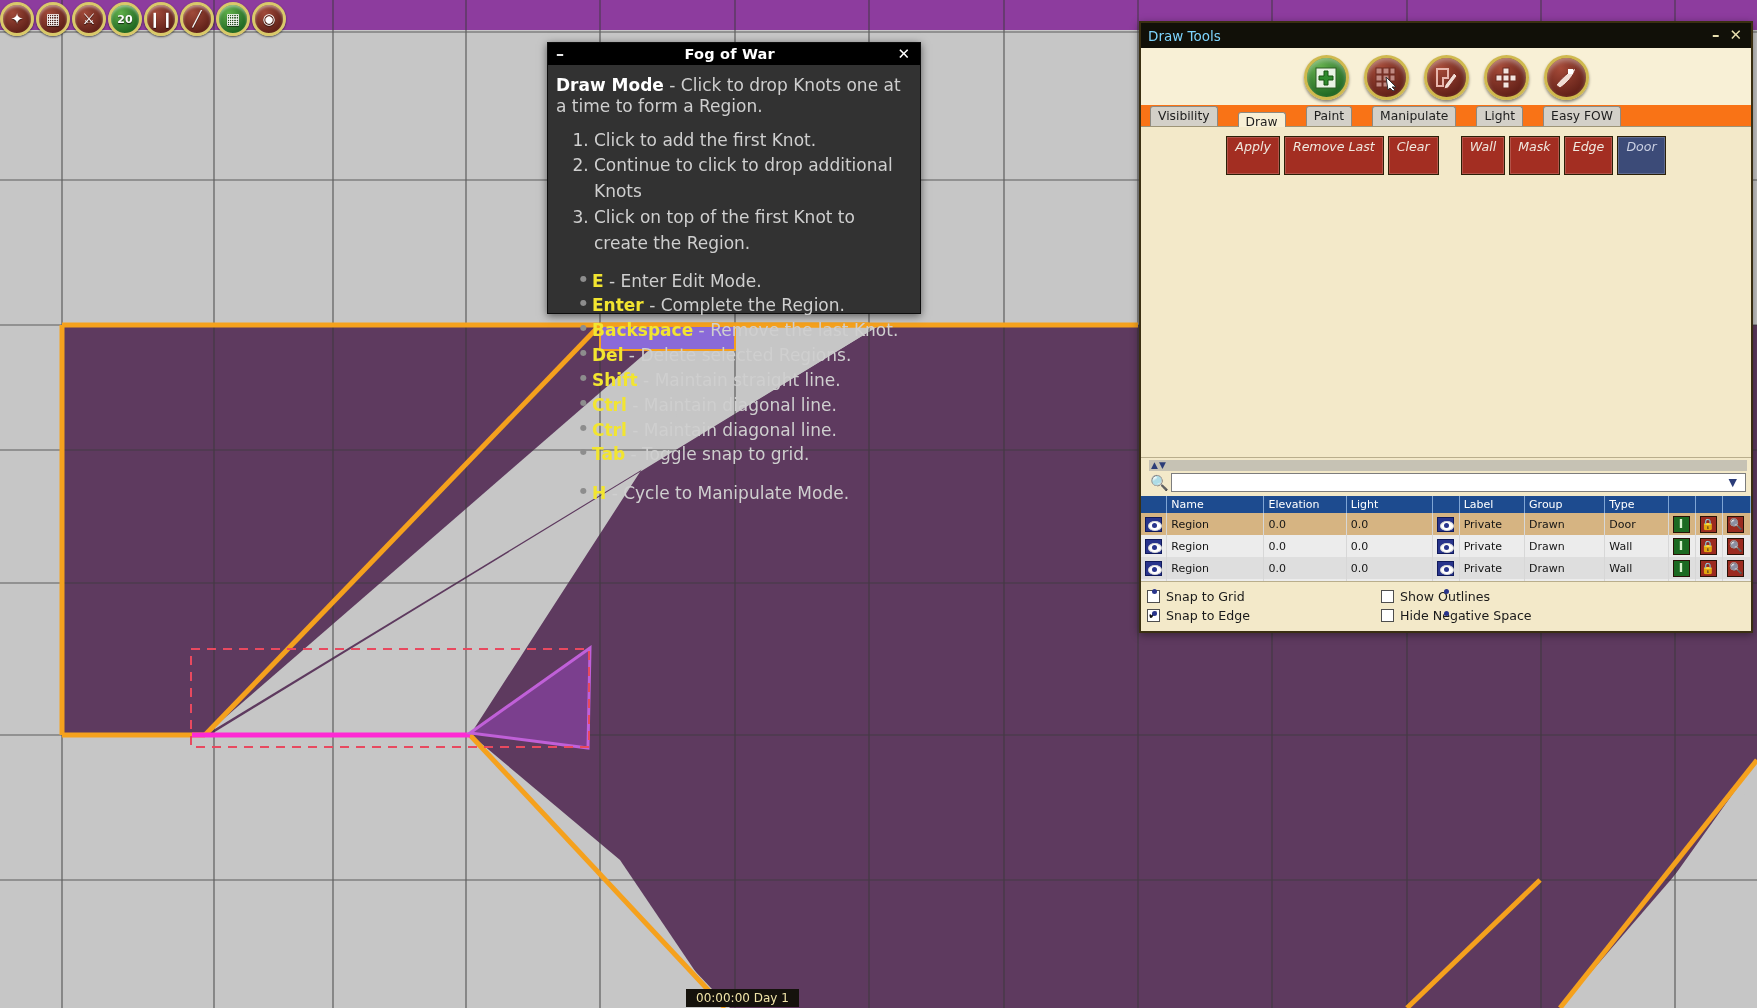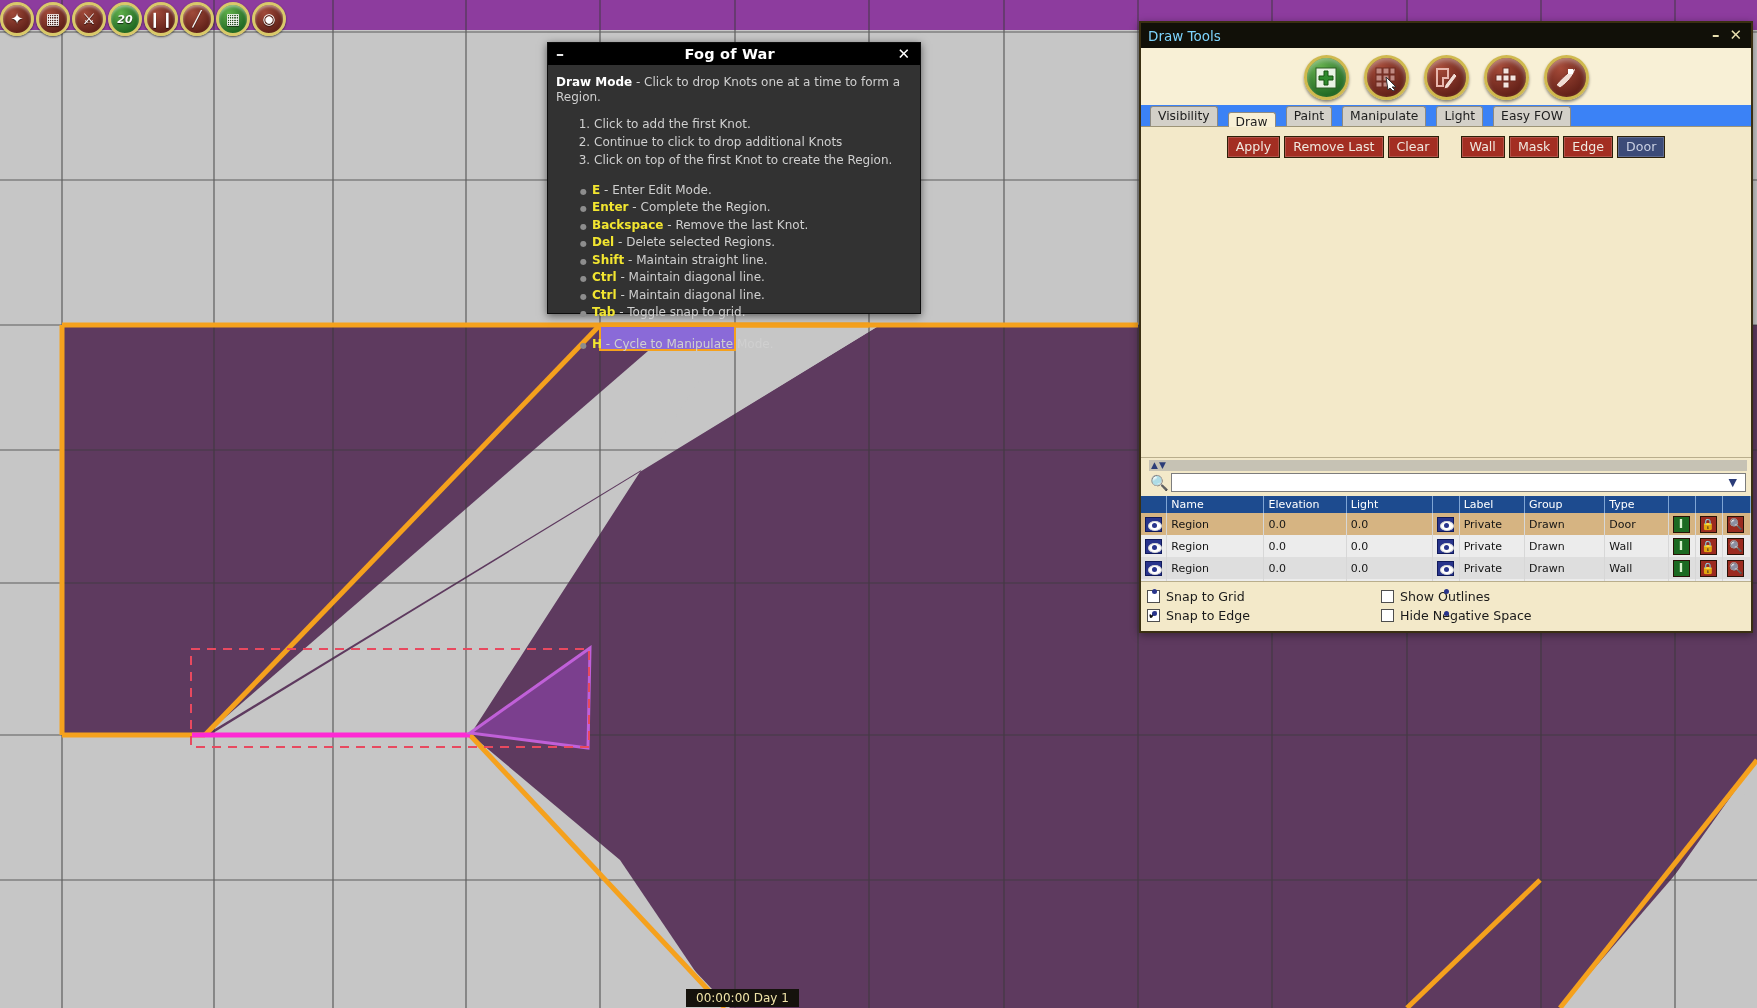--- a/index.html
+++ b/index.html
@@ -28,21 +28,21 @@
   }
   .orb {
     width: 34px; height: 34px; border-radius: 50%;
     border: 3px solid #d9c96a;
     box-shadow: inset 0 2px 3px rgba(255,255,255,0.45), 0 1px 2px rgba(0,0,0,0.6);
     display: flex; align-items: center; justify-content: center;
     font-size: 15px; color: #fff; font-weight: bold;
     background: radial-gradient(circle at 34% 28%, #a04a3a, #5d1f17 78%);
     position: relative;
   }
-  .orb.green { background: radial-gradient(circle at 34% 28%, #5fae4a, #1d6420 78%); font-style: italic; }
+  .orb.green { background: radial-gradient(circle at 34% 28%, #5fae4a, #1d6420 78%); }
   .orb .glyph { font-size: 15px; line-height: 1; text-shadow: 0 1px 1px rgba(0,0,0,0.7); }
 
   
   #fow-dialog {
     position: absolute; left: 547px; top: 42px;
     width: 374px; height: 272px;
     background: #323232;
     border: 1px solid #0d0d0d;
     z-index: 50;
     box-shadow: 0 2px 8px rgba(0,0,0,0.55);
@@ -56,21 +56,21 @@
     font-weight: bold; cursor: pointer;
   }
   #fow-title {
     flex: 1; text-align: center; color: #ffffff;
     font-size: 14.5px; font-weight: bold; letter-spacing: 0.2px;
   }
   #fow-titlebar .tb-close {
     color: #ffffff; font-size: 15px; font-weight: bold;
     padding: 0 10px; cursor: pointer;
   }
-  #fow-body { padding: 10px 8px 8px 8px; color: #cfcfcf; font-size: 12px; }
+  #fow-body { padding: 10px 8px 8px 8px; color: #cfcfcf; font-size: 17px; }
   #fow-modeline { margin-bottom: 10px; line-height: 1.25; }
   #fow-modeline b { color: #ffffff; }
   #fow-steps { margin: 0 0 12px 0; padding-left: 38px; line-height: 1.52; }
   #fow-steps li { color: #cfcfcf; }
   .kb-list { list-style: none; margin: 0; padding: 0 0 0 36px; }
   .kb-list li { line-height: 1.46; color: #cfcfcf; position: relative; }
   .kb-list li::before {
     content: "\25CF"; color: #8d8d8d; font-size: 8px;
     position: absolute; left: -12px; top: 4px;
   }
@@ -106,22 +106,22 @@
     border: 3px solid #cfb94f;
     box-shadow: inset 0 3px 5px rgba(255,255,255,0.4), 0 2px 3px rgba(0,0,0,0.45);
     background: radial-gradient(circle at 35% 26%, #a54a38, #5d1d15 80%);
     display: flex; align-items: center; justify-content: center;
     position: relative; cursor: pointer;
   }
   .dt-orb.green { background: radial-gradient(circle at 35% 26%, #63b04c, #1c6320 80%); }
   .dt-orb svg { display: block; }
 
   #dt-tabs {
-    display: flex; align-items: flex-end; gap: 10px;
-    padding: 0 0 0 9px; background: #3b82f6;
+    display: flex; align-items: flex-end; gap: 20px;
+    padding: 0 0 0 9px; background: #f97316;
     border-bottom: 1px solid #9d9477;
     height: 22px;
   }
   .dt-tab {
     background: #d3d0c8; border: 1px solid #8d8a82;
     border-bottom: none;
     border-radius: 3px 3px 0 0;
     padding: 2px 7px 2px 7px;
     font-size: 12.3px; color: #1d1d1d; cursor: pointer;
     line-height: 1.22;
@@ -129,24 +129,25 @@
   .dt-tab.active {
     background: #f8f0d6; border-color: #8d8a82;
     position: relative; top: 7px; padding-bottom: 3px;
     font-weight: normal;
   }
 
   #dt-main { background: #f3e9c9; padding: 9px 0 0 0; height: 330px; position: relative; }
   .btn-row { display: flex; justify-content: center; gap: 4px; margin-bottom: 6px; }
   .dbtn {
     border: 1px solid #2b2008;
-    padding: 2px 8px 2px 8px;
+    padding: 2px 8px 19px 8px;
     font-size: 12.6px; color: #f0e9df;
     cursor: pointer; line-height: 1.25;
     box-shadow: inset 0 0 0 1px rgba(255,255,255,0.18);
+    font-style: italic;
   }
   .dbtn.red { background: #a32e22; }
   .dbtn.blue { background: #3c4b78; color:#c9cfe2; }
   .btn-row .sp { width: 14px; }
 
   
   #dt-listbar {
     background: #f3e9c9; border-top: 1px solid #b9ae8c;
     padding: 2px 0 0 4px;
   }

